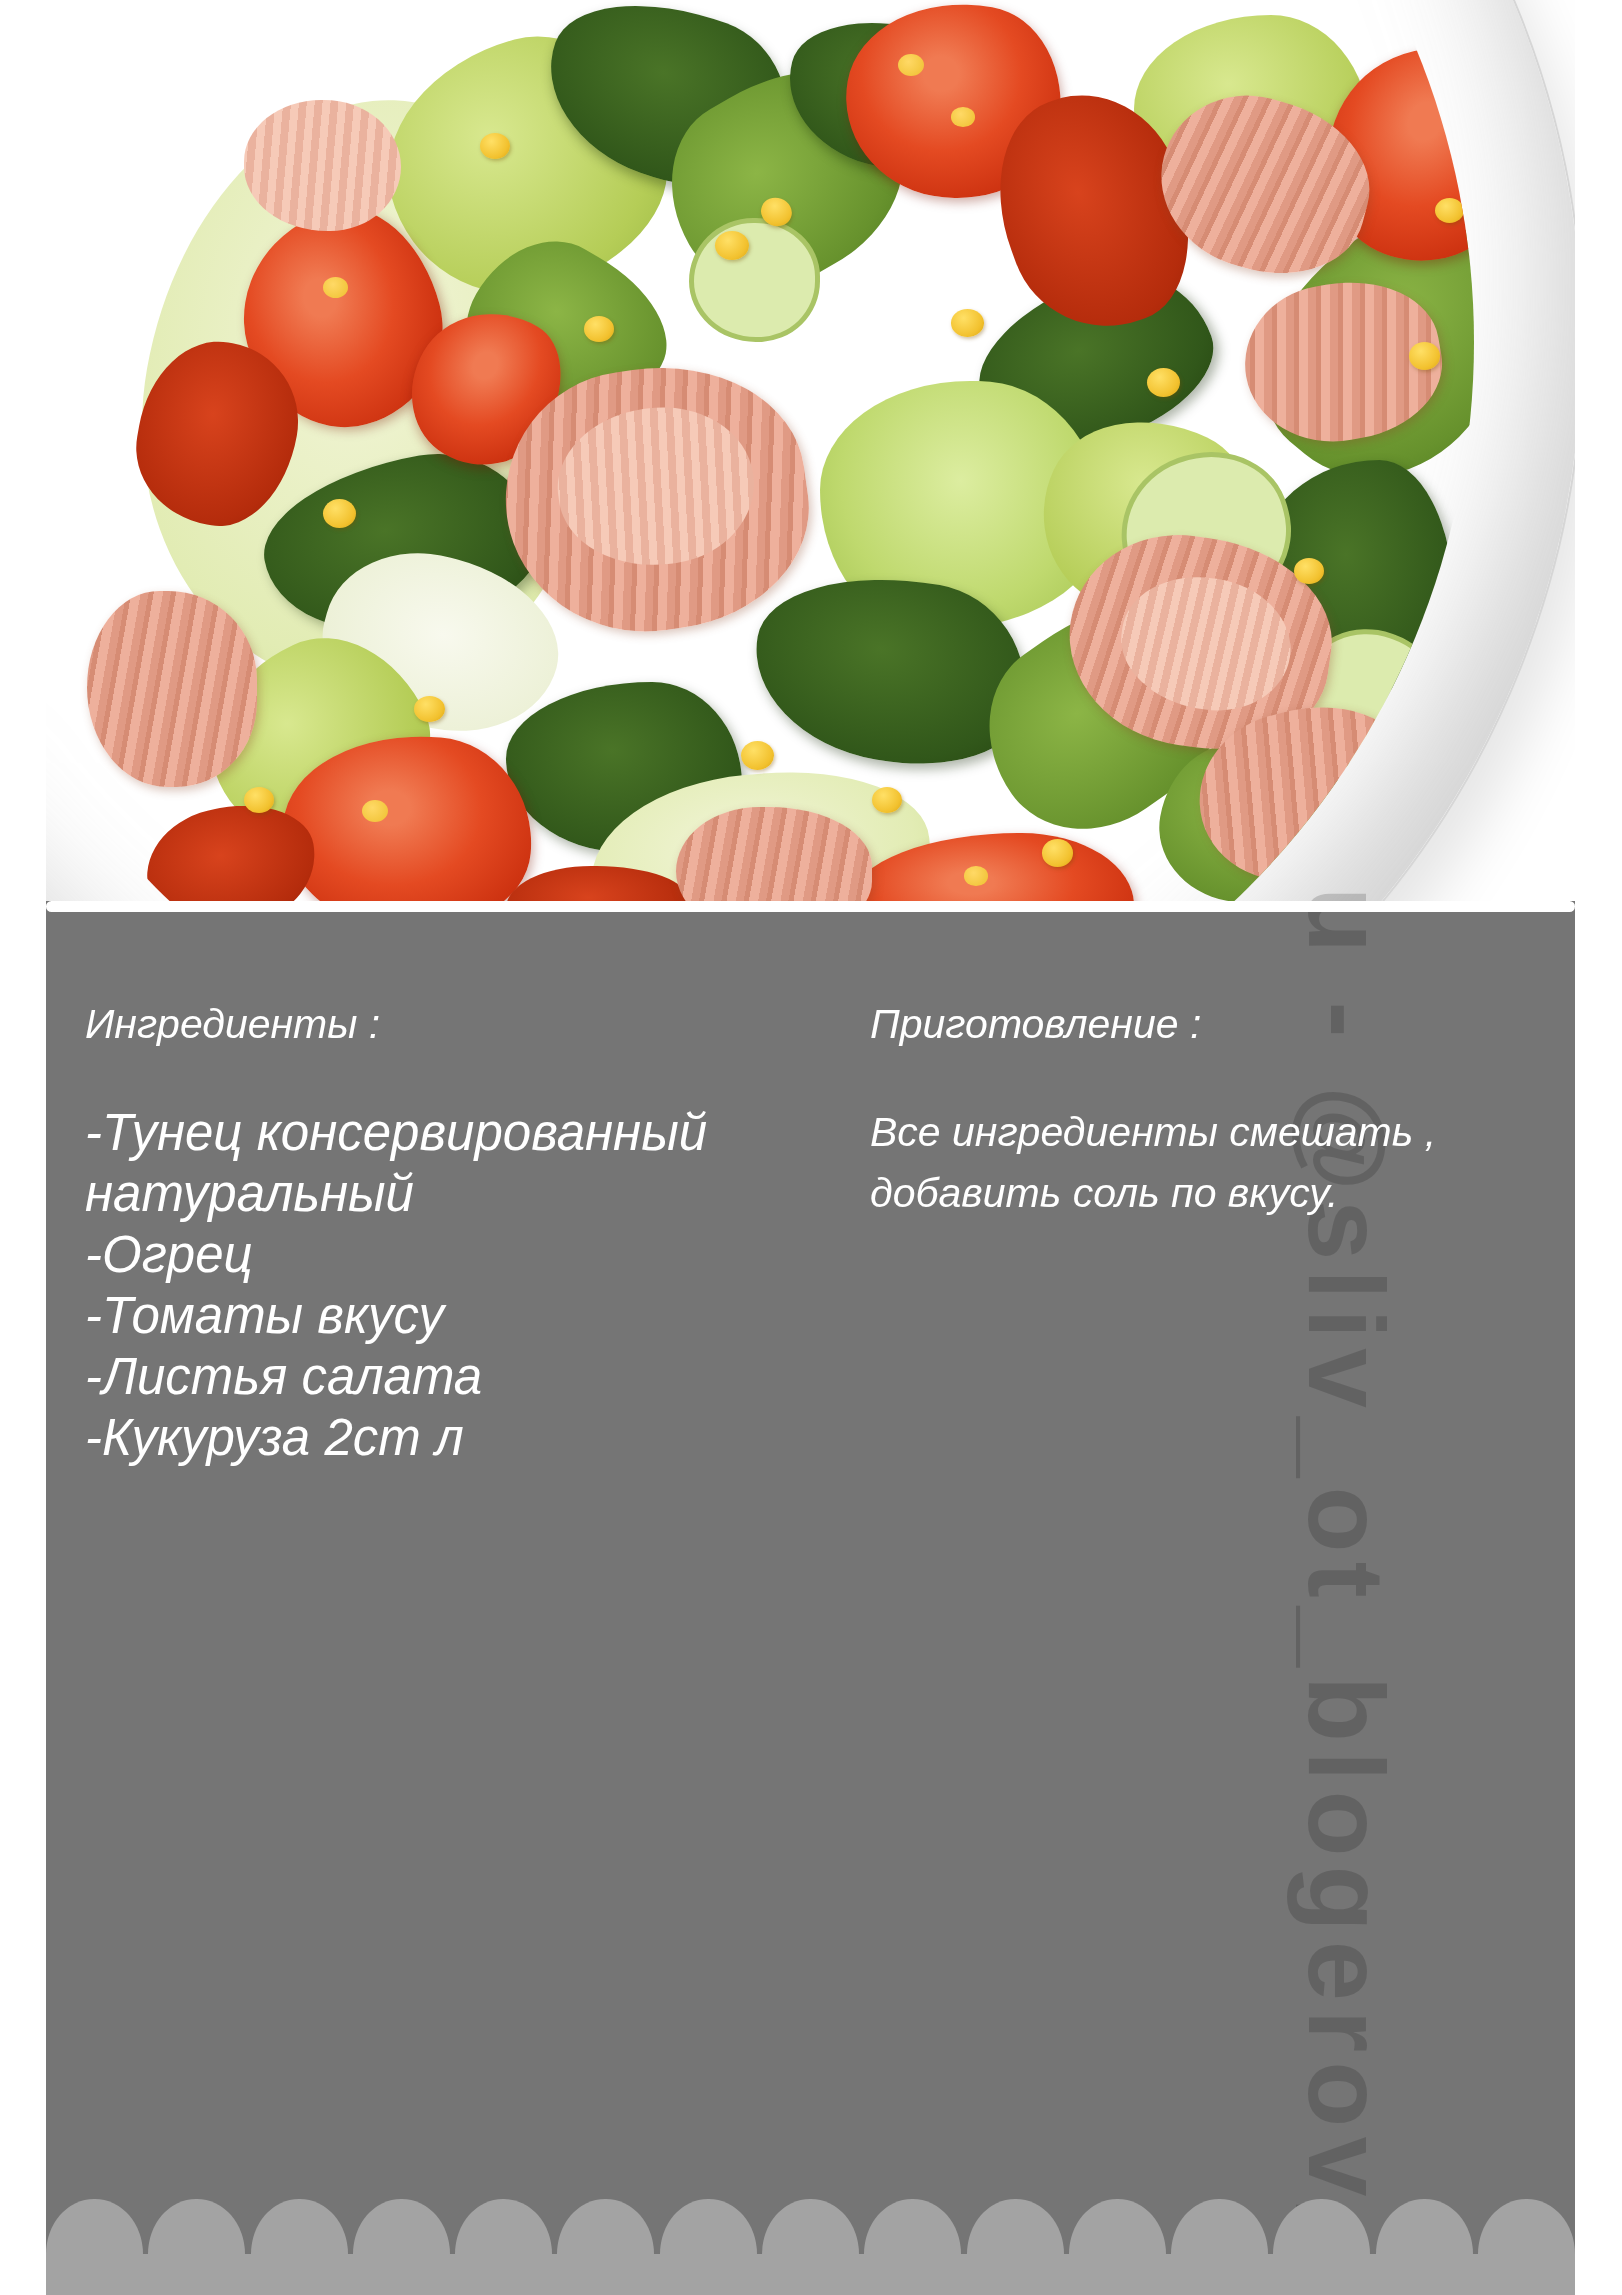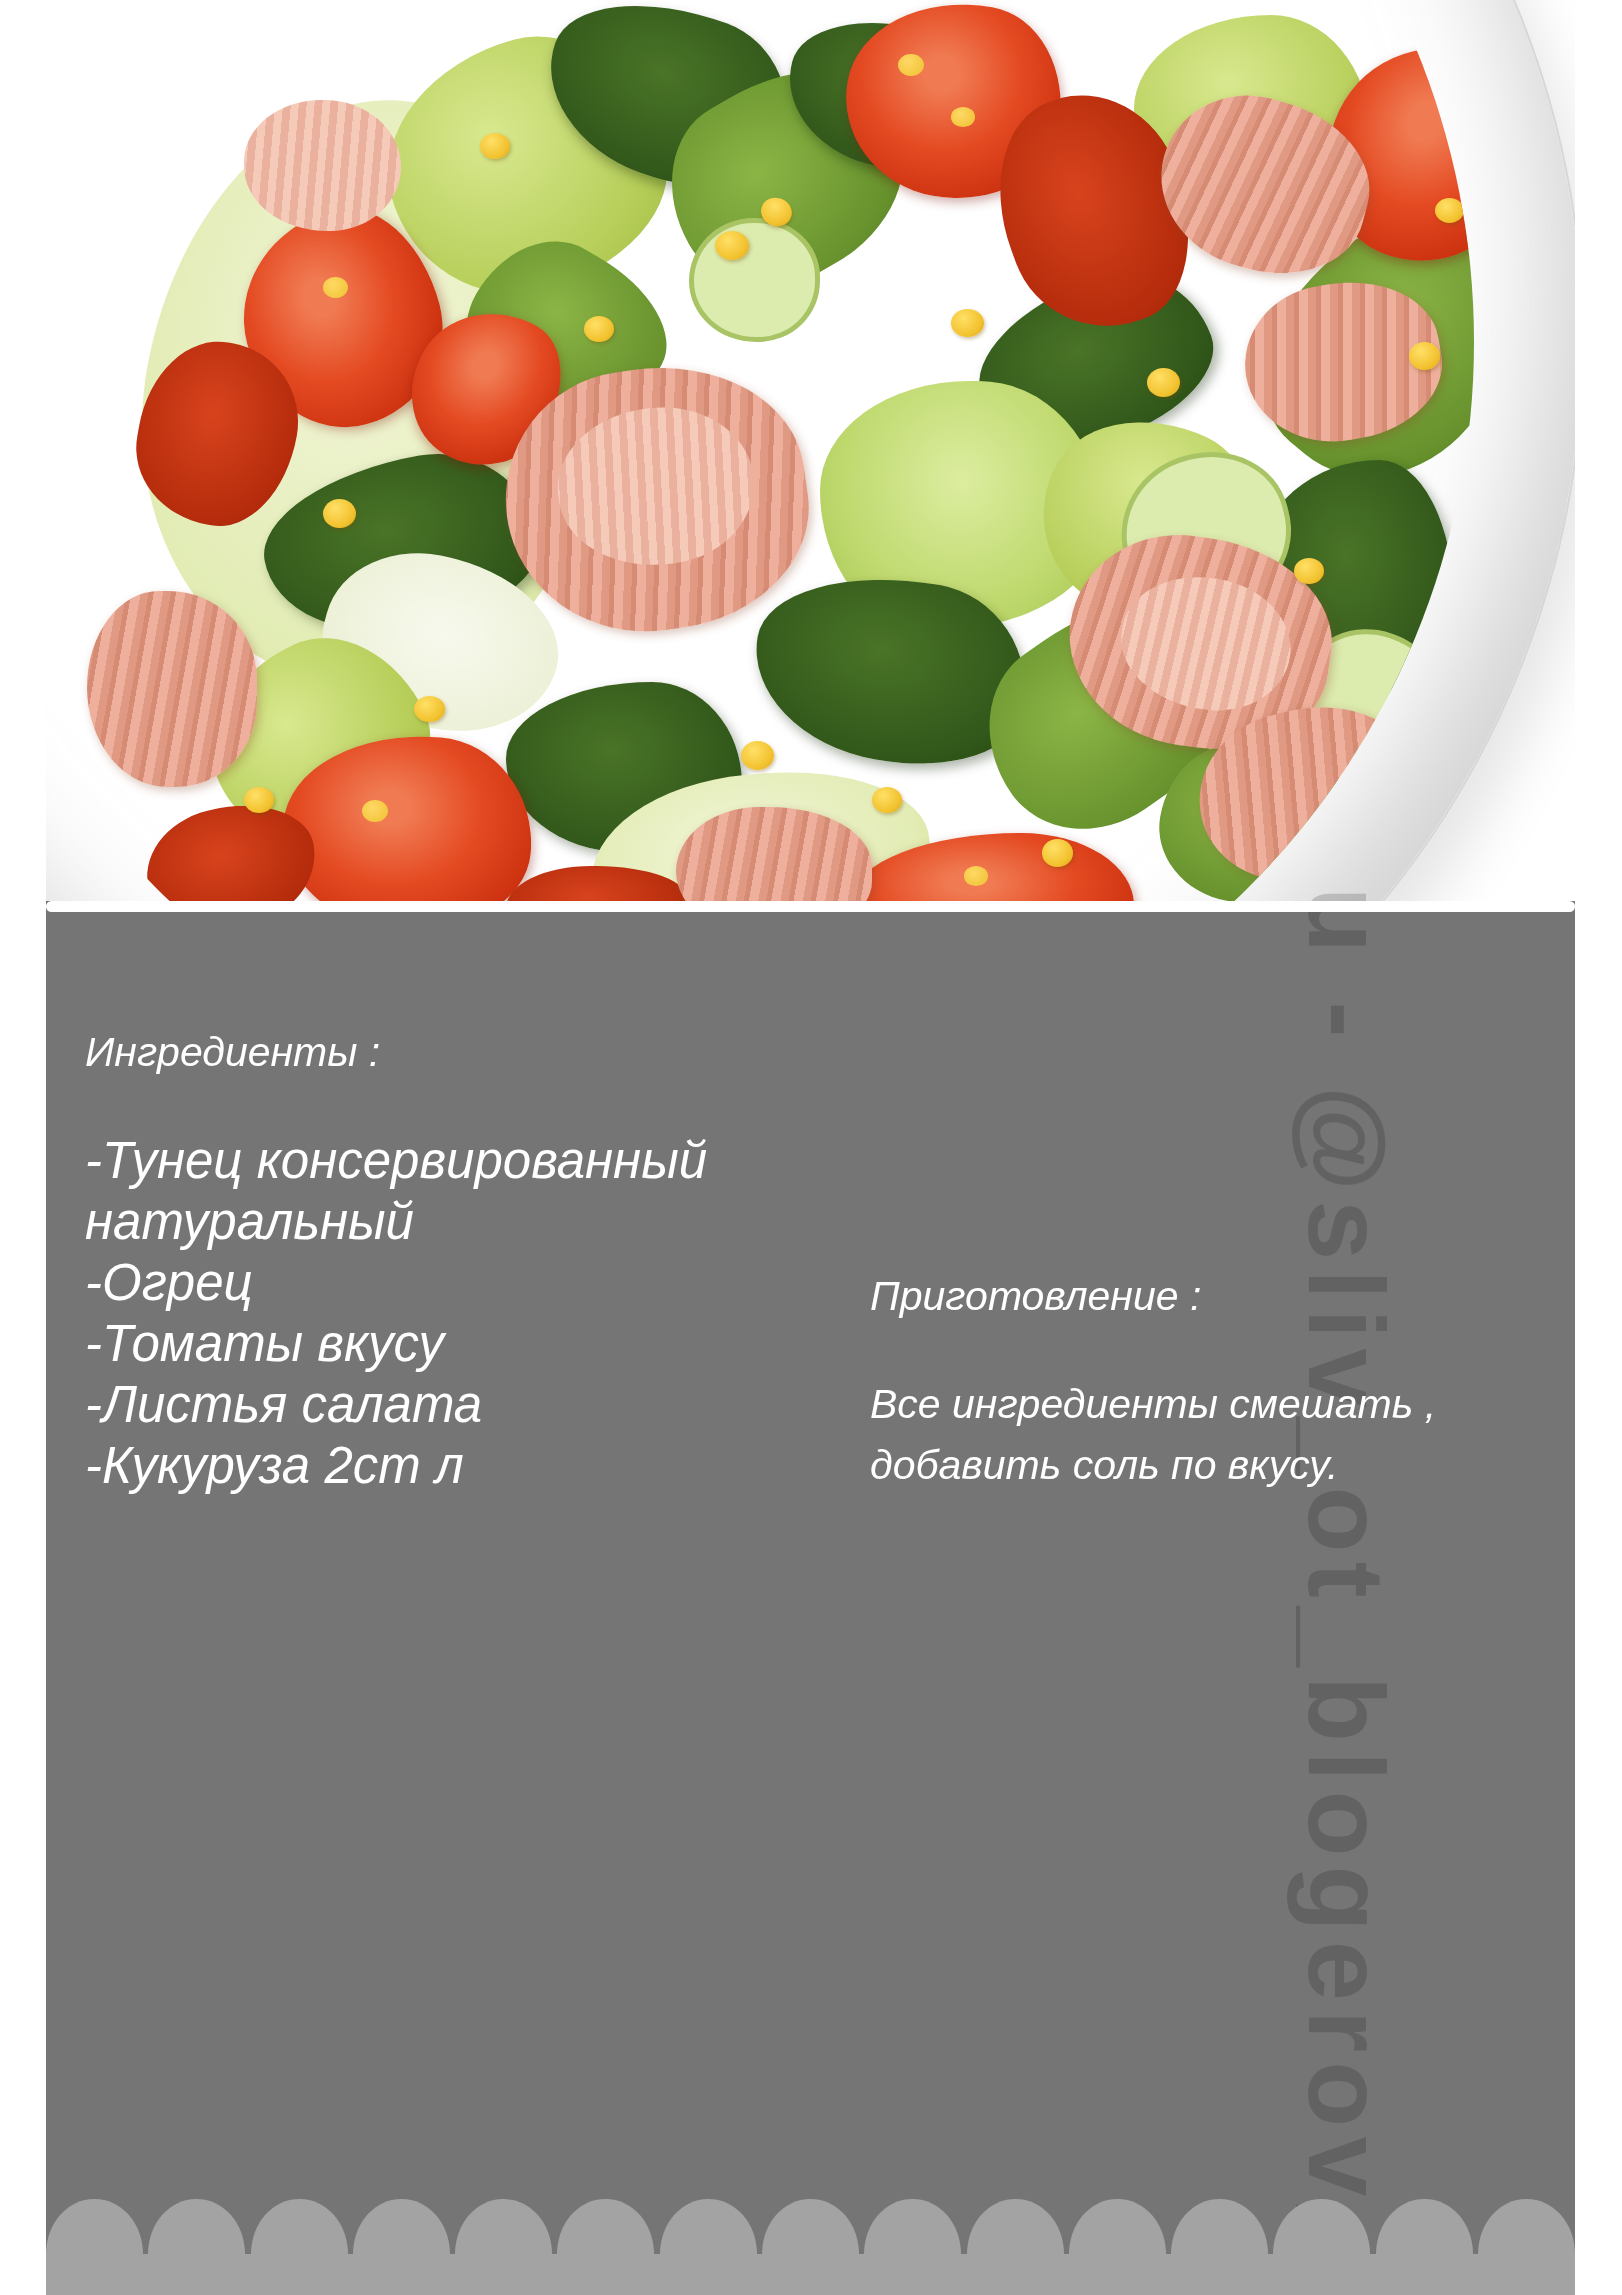--- a/index.html
+++ b/index.html
@@ -28,21 +28,21 @@
   .bS{background:radial-gradient(circle at 40% 35%,#ffd966,#eebf2f);border-radius:50%;}
 
   
   .panel{position:absolute;left:46px;top:901px;width:1529px;height:1394px;background:var(--panel-bg,#757575);}
   .watermark{position:absolute;left:1354px;top:-14.4px;transform:rotate(90deg);transform-origin:0 0;
              white-space:nowrap;font-size:108px;letter-spacing:9.2px;line-height:1;
              color:var(--wm-color,rgba(0,0,0,0.16));font-weight:bold;pointer-events:none;}
   .title{position:relative;margin:18.3px 0 0 0;height:93px;line-height:1;font-size:93px;font-weight:bold;
          letter-spacing:0.7px;text-align:center;color:var(--text-color,#ffffff);}
   .divider{position:relative;margin-top:0;width:100%;height:10.5px;border-radius:5.9px;background:var(--divider-color,#ffffff);}
-  .cols{position:relative;display:flex;padding:110px 39px 0 39px;box-sizing:border-box;align-items:flex-end;}
+  .cols{position:relative;display:flex;padding:82px 39px 0 39px;box-sizing:border-box;}
   .col-left{flex:0 0 785px;}
   .col-right{flex:1 1 auto;}
   .heading{font-size:41px;font-style:italic;color:var(--text-color,#ffffff);margin:0 0 47px 0;line-height:61px;}
   .items{max-width:654px;}
   .item{font-size:51px;font-style:italic;color:var(--text-color,#ffffff);line-height:61px;margin:0;}
   .prep{font-size:41px;font-style:italic;color:var(--text-color,#ffffff);line-height:61px;margin:0;max-width:661px;}
   
   .scallops{position:absolute;left:0;right:0;bottom:41px;height:55px;display:flex;justify-content:space-between;align-items:flex-end;}
   .scallop{width:97px;height:55px;background:var(--scallop-color,#a3a3a3);border-radius:48px 48px 0 0/55px 55px 0 0;}
   .scallop-band{position:absolute;left:0;right:0;bottom:0;height:41px;background:var(--scallop-color,#a3a3a3);}

